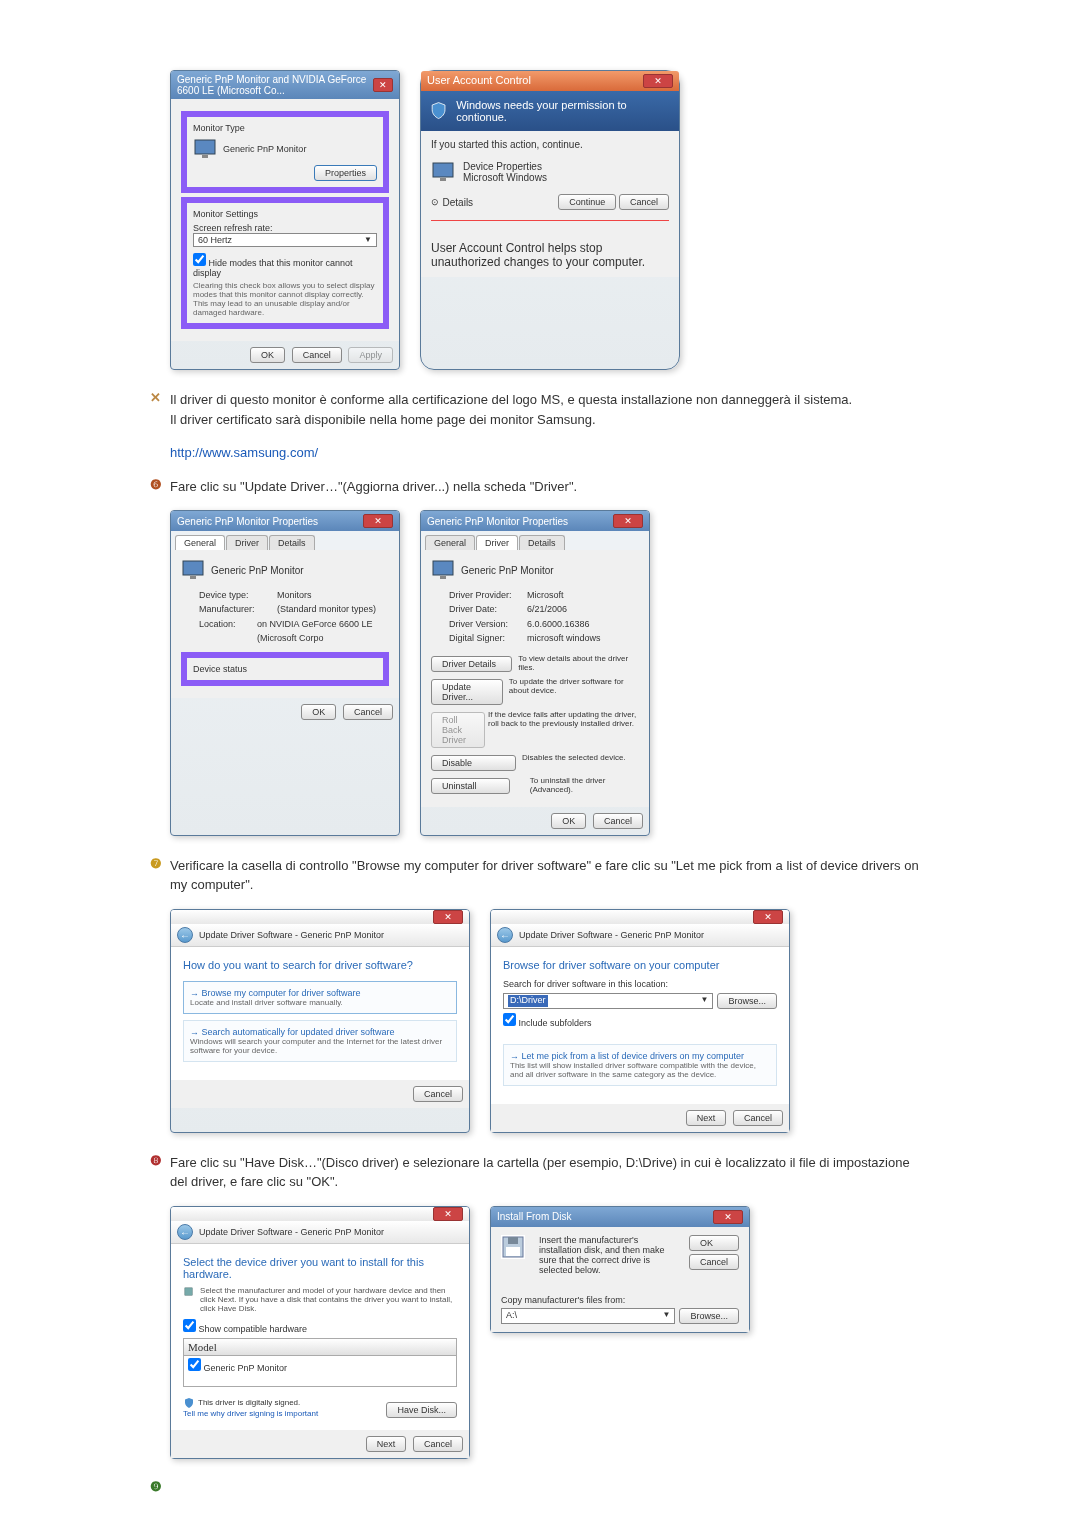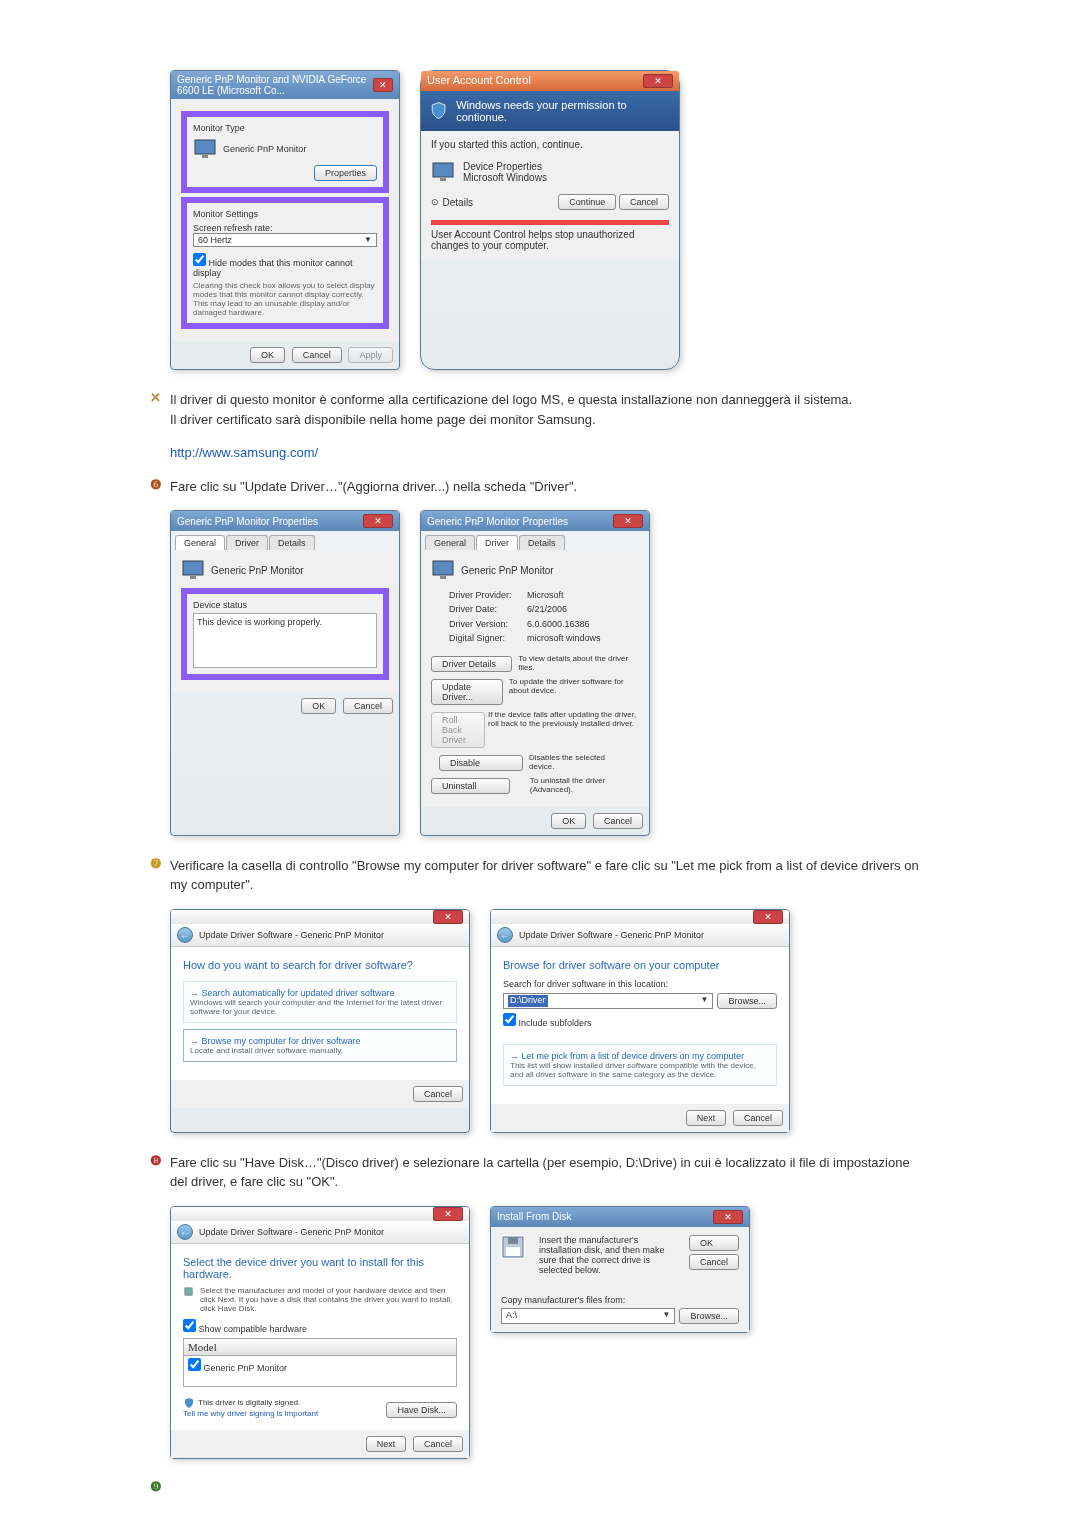--- a/index.html
+++ b/index.html
@@ -183,21 +183,21 @@
       <div style="display:flex; align-items:center; gap:6px; justify-content:space-between;">
         <span style="display:flex;align-items:center;gap:4px;">
           <span style="font-size:9px;">⊙</span>
           <span>Details</span>
         </span>
         <span>
           <span class="btn">Continue</span>
           <span class="btn">Cancel</span>
         </span>
       </div>
-      <div style="font-size:10px; margin-top:10px; border-top:5px solid #ef4444; padding-top:4px;">User Account Control helps stop unauthorized changes to your computer.</div>
+      <div style="font-size:12px; margin-top:10px; border-top:1px solid #ef4444; padding-top:20px;">User Account Control helps stop unauthorized changes to your computer.</div>
     </div>
   </div>
 </div>
 
 <div class="step-row">
   <span class="step-marker note-x">✕</span>
   <div class="step-text">
     <span>Il driver di questo monitor è conforme alla certificazione del logo MS, e questa installazione non danneggerà il sistema.</span><br>
     <span>Il driver certificato sarà disponibile nella home page dei monitor Samsung.</span>
     <div style="height:14px;"></div>
@@ -225,23 +225,36 @@
     <div class="win-body">
       <div style="display:flex;gap:6px;align-items:center;margin-bottom:6px;">
         <span class="monitor-icon">
           <svg viewBox="0 0 24 24">
                 <rect x="2" y="3" width="20" height="14" fill="#5a88c0" stroke="#345"></rect>
                 <rect x="9" y="18" width="6" height="3" fill="#888"></rect>
               </svg>
         </span>
         <span>Generic PnP Monitor</span>
       </div>
+      <div class="info-list" style="padding-left:18px;">
+        <div class="row">
+              <span class="label">Device type:</span>
+              <span>Monitors</span>
+            </div>
+        <div class="row">
+              <span class="label">Manufacturer:</span>
+              <span>(Standard monitor types)</span>
+            </div>
+        <div class="row">
+              <span class="label">Location:</span>
+              <span>on NVIDIA GeForce 6600 LE (Microsoft Corpo</span>
+            </div>
+      </div>
       <div class="fieldset" style="margin-top:6px;">
         <div>Device status</div>
-        <div style="background:#fff;border:1px solid #aaa;height:55px;padding:3px;margin-top:3px;">This device is working properly.</div>
       </div>
     </div>
     <div class="btn-row">
       <span class="btn">OK</span>
       <span class="btn">Cancel</span>
     </div>
   </div>
 
   <div class="win-dialog small-win">
     <div class="win-title">
@@ -287,21 +300,21 @@
               <span>To view details about the driver files.</span>
             </div>
         <div style="display:flex;gap:6px;margin:3px 0;">
               <span class="btn wide-btn">Update Driver...</span>
               <span>To update the driver software for about device.</span>
             </div>
         <div style="display:flex;gap:3px;margin:3px 0;">
               <span class="btn wide-btn" style="opacity:.5;">Roll Back Driver</span>
               <span>If the device fails after updating the driver, roll back to the previously installed driver.</span>
             </div>
-        <div style="display:flex;gap:6px;margin:3px 8px;">
+        <div style="display:flex;gap:6px;margin:3px 0;">
               <span class="btn wide-btn">Disable</span>
               <span>Disables the selected device.</span>
             </div>
         <div style="display:flex;gap:20px;margin:3px 0;">
               <span class="btn wide-btn">Uninstall</span>
               <span>To uninstall the driver (Advanced).</span>
             </div>
       </div>
     </div>
     <div class="btn-row">
@@ -321,27 +334,27 @@
     <div class="win-title" style="background:linear-gradient(#fff,#e8e8e8);color:#333;height:14px;">
       <span></span>
           <span class="close-btn">✕</span>
     </div>
     <div class="crumb">
       <span class="back-circle">←</span>
       <span>Update Driver Software - Generic PnP Monitor</span>
     </div>
     <div class="win-body" style="background:#fff;padding:12px;">
       <div style="color:#2a6ab8;font-size:11px;margin-bottom:10px;">How do you want to search for driver software?</div>
+      <div class="search-option" style="border-color:#8ab8e0;">
+        <div class="heading">→ <span>Browse my computer for driver software</span></div>
+        <div style="color:#666;font-size:8px;">Locate and install driver software manually.</div>
+      </div>
       <div class="search-option">
         <div class="heading">→ <span>Search automatically for updated driver software</span></div>
         <div style="color:#666;font-size:8px;">Windows will search your computer and the Internet for the latest driver software for your device.</div>
-      </div>
-      <div class="search-option" style="border-color:#8ab8e0;">
-        <div class="heading">→ <span>Browse my computer for driver software</span></div>
-        <div style="color:#666;font-size:8px;">Locate and install driver software manually.</div>
       </div>
     </div>
     <div class="btn-row" style="background:#f0f0f0;">
       <span class="btn">Cancel</span>
     </div>
   </div>
 
   <div class="win-dialog med-win">
     <div class="win-title" style="background:linear-gradient(#fff,#e8e8e8);color:#333;height:14px;">
       <span></span>

